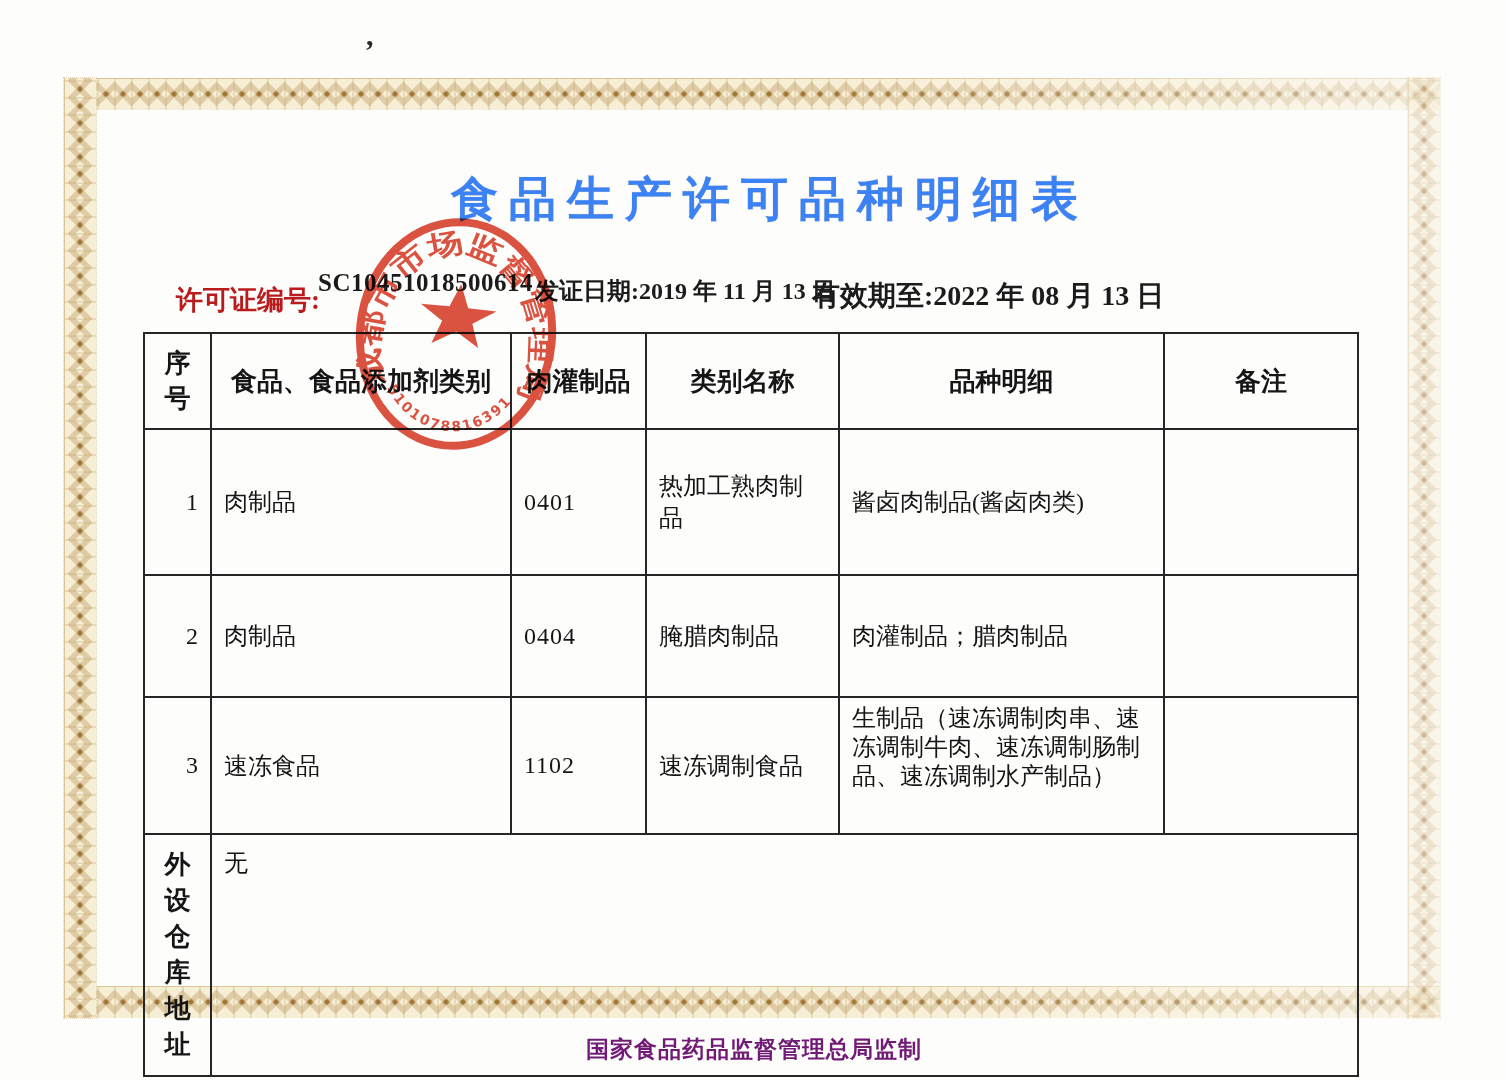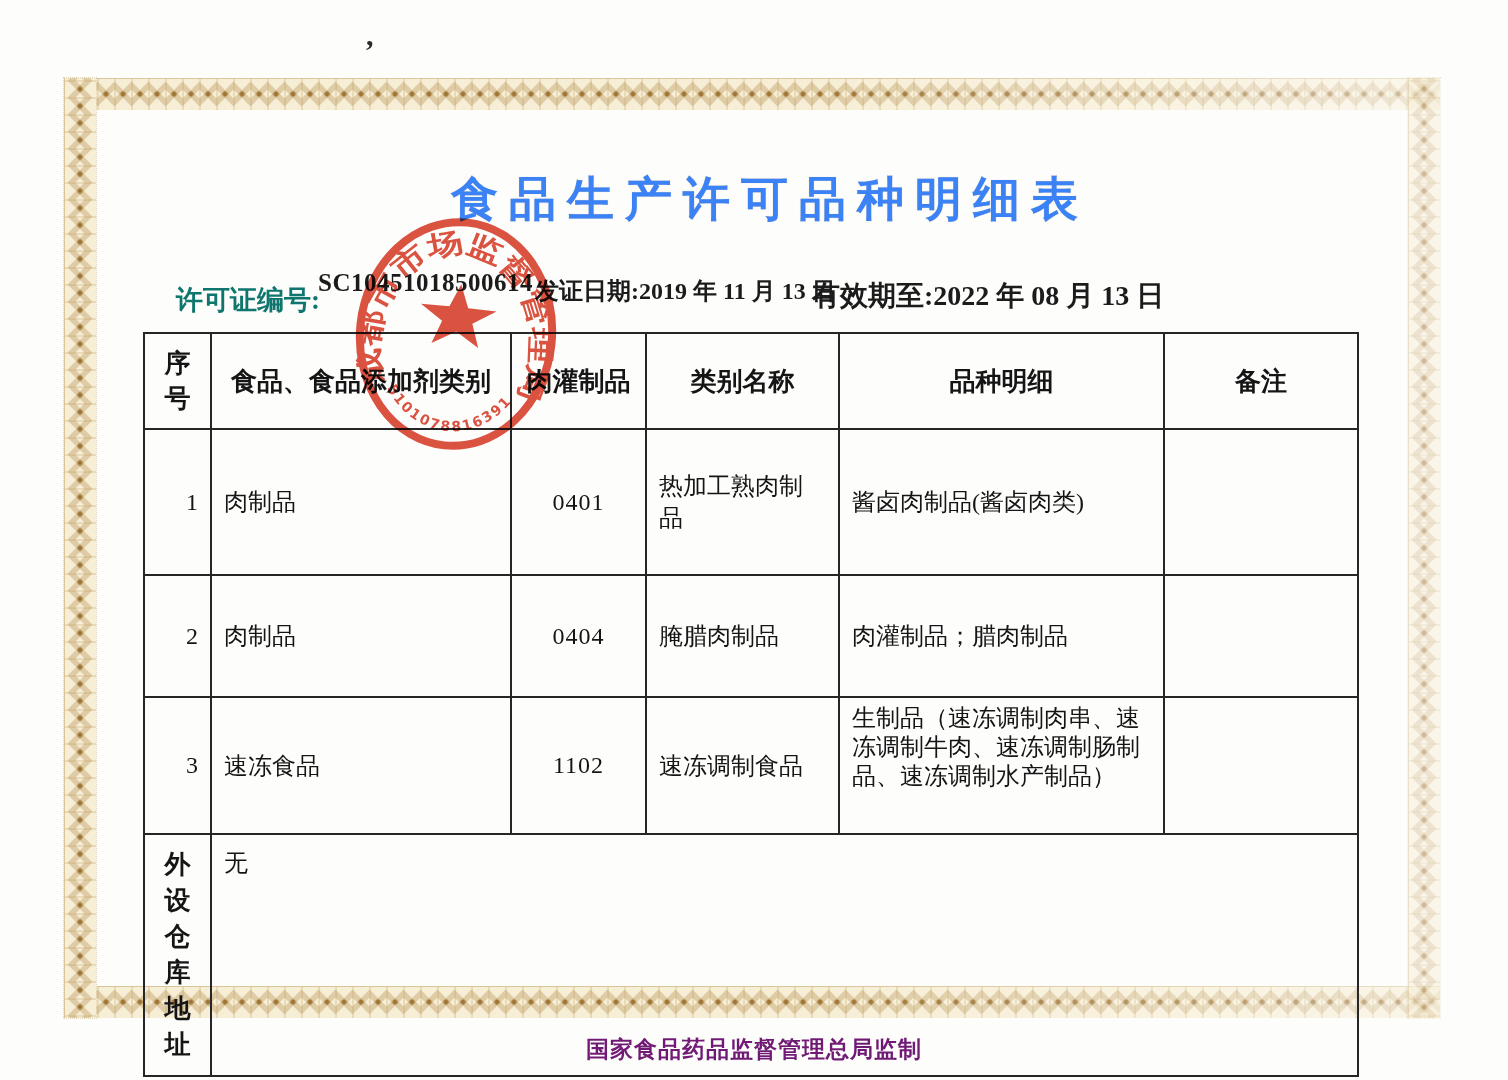--- a/index.html
+++ b/index.html
@@ -41,21 +41,21 @@
 
   
   .title{
     position:absolute;left:120px;top:168px;width:1300px;
     text-align:center;font-size:47px;font-weight:bold;
     letter-spacing:11px;color:#3b82f6;
     text-shadow:0 0 1px rgba(111,90,32,.35);
   }
 
   
-  .lic-label{position:absolute;left:176px;top:282px;font-size:27px;font-weight:bold;color:#0f766e;}
+  .lic-label{position:absolute;left:176px;top:282px;font-size:27px;font-weight:bold;color:#b91c1c;}
   .lic-number{position:absolute;left:318px;top:269px;font-size:25px;font-weight:600;color:#1b1b1b;letter-spacing:.5px;}
   .lic-issue{position:absolute;left:527px;top:275px;font-size:24px;font-weight:600;color:#1b1b1b;margin-left:8px;}
   .lic-valid{position:absolute;left:812px;top:277px;font-size:28px;font-weight:600;color:#1b1b1b;}
 
   
   table.detail{
     position:absolute;left:143px;top:332px;
     border-collapse:collapse;table-layout:fixed;
     width:1214px;
   }
@@ -66,21 +66,21 @@
     overflow:hidden;
   }
   table.detail th{font-weight:bold;font-size:26px;text-align:center;vertical-align:middle;}
   tr.hdr{height:60px;}
   tr.r1{height:146px;}
   tr.r2{height:122px;}
   tr.r3{height:137px;}
   tr.rw{height:118px;}
   td.no{text-align:right;padding-right:10px;vertical-align:middle;}
   td.category{padding-left:12px;vertical-align:middle;}
-  td.code{padding-left:20px;vertical-align:middle;letter-spacing:1px;text-align:center;}
+  td.code{padding-left:20px;vertical-align:middle;letter-spacing:1px;}
   td.name{padding-left:14px;vertical-align:middle;margin-top:48px;}
   td.detailcell{padding-left:10px;padding-right:4px;vertical-align:middle;font-size:22px;line-height:29px;}
   td.detailcell.toppad{vertical-align:top;padding-top:6px;}
   td.remark{vertical-align:middle;}
   th.wlabel{font-size:27px;line-height:36px;padding-top:6px;vertical-align:top;}
   th.wlabel span{display:block;}
   td.wvalue{vertical-align:top;padding-top:6px;padding-left:12px;font-size:25px;}
 
   
   .footer{

